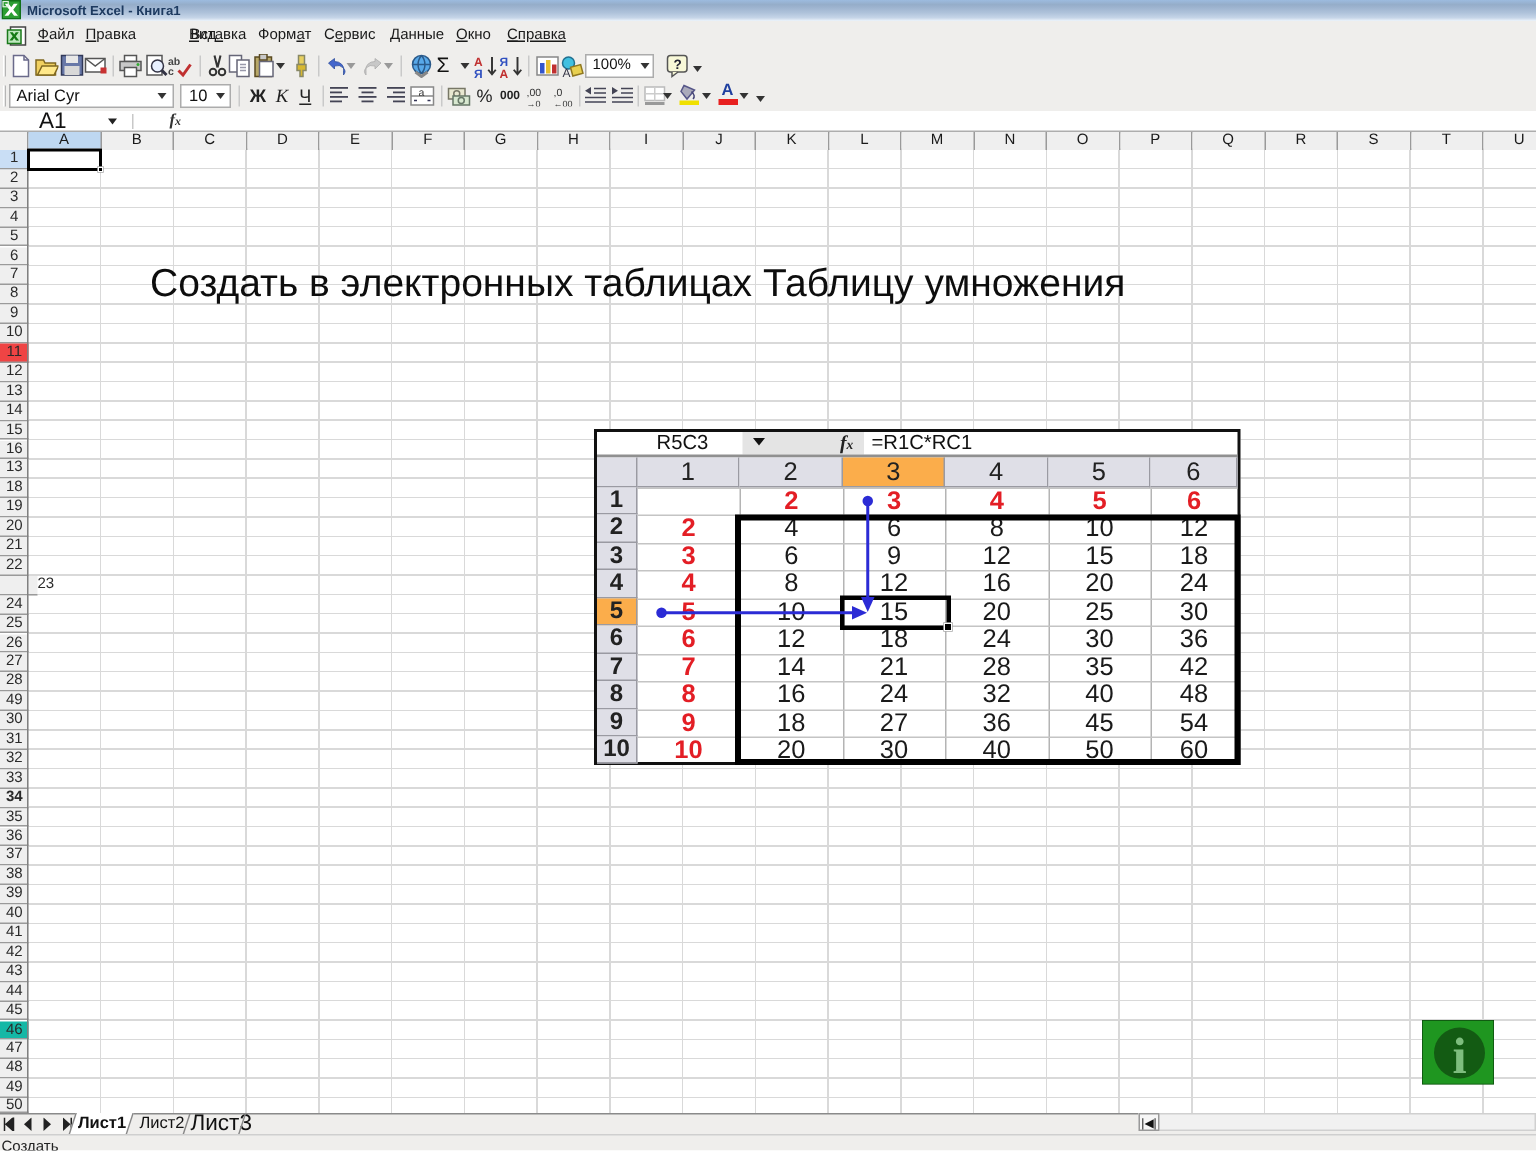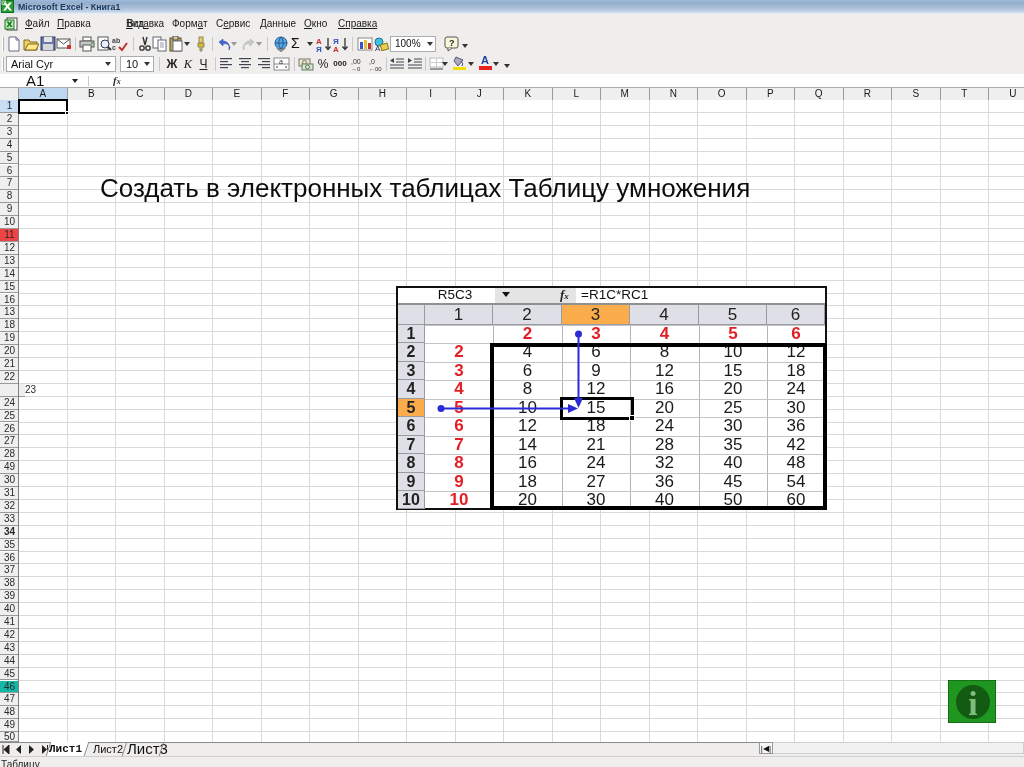--- a/index.html
+++ b/index.html
@@ -422,20 +422,20 @@
   </svg>
 <div class="abs" style="left:0;top:742px;width:1024px;height:14px;background:#efeeec;border-top:1px solid #8a8a8a;"></div>
 <svg class="abs" style="left:2px;top:745px" width="46" height="9">
     <path d="M1 0 v9 M7 0 l-5 4.5 l5 4.5 z" fill="#222" stroke="#222" stroke-width="1"></path>
     <path d="M19 0 l-5 4.5 l5 4.5 z" fill="#222"></path>
     <path d="M27 0 l5 4.5 l-5 4.5 z" fill="#222"></path>
     <path d="M40 0 l5 4.5 l-5 4.5 z" fill="#222"></path>
     <path d="M45.5 0 v9" stroke="#222"></path>
   </svg>
 <div class="abs" style="left:48px;top:742px;width:39px;height:14px;background:#fff;border-left:1px solid #888;border-right:1px solid #888;transform:skewX(-18deg);"></div>
-<div class="abs" style="left:49px;top:742px;width:38px;height:14px;line-height:14px;font-size:11px;font-weight:bold;color:#111;text-align:left;font-family:Liberation Mono, monospace;">Лист1</div>
+<div class="abs" style="left:49px;top:742px;width:38px;height:14px;line-height:14px;font-size:11px;font-weight:bold;color:#111;text-align:center;">Лист1</div>
 <div class="abs" style="left:90px;top:742px;width:36px;height:14px;line-height:14px;font-size:11px;color:#111;text-align:center;">Лист2</div>
 <div class="abs" style="left:127px;top:742px;width:36px;height:14px;line-height:14px;font-size:15px;color:#111;text-align:center;">Лист3</div>
 <div class="abs" style="left:124px;top:742px;width:1px;height:14px;background:#888;transform:skewX(-18deg);"></div>
 <div class="abs" style="left:161px;top:742px;width:1px;height:14px;background:#888;transform:skewX(-18deg);"></div>
 <div class="abs" style="left:759px;top:742px;width:265px;height:12px;background:#f1f1f1;border:1px solid #d0d0d0;"></div>
 <div class="abs" style="left:759px;top:742px;width:14px;height:12px;background:#f6f6f6;border:1px solid #999;font-size:8px;line-height:11px;text-align:center;color:#111;">|◀|</div>
 <div class="abs" style="left:0;top:756px;width:1024px;height:11px;background:#efeeec;border-top:1px solid #cfcfcf;"></div>
-<div class="abs" style="left:1px;top:759px;height:9px;font-size:10px;line-height:11px;color:#222;">Таблицу</div>
+<div class="abs" style="left:1px;top:759px;height:9px;font-size:10px;line-height:11px;color:#222;">Создать</div>
 </body></html>

